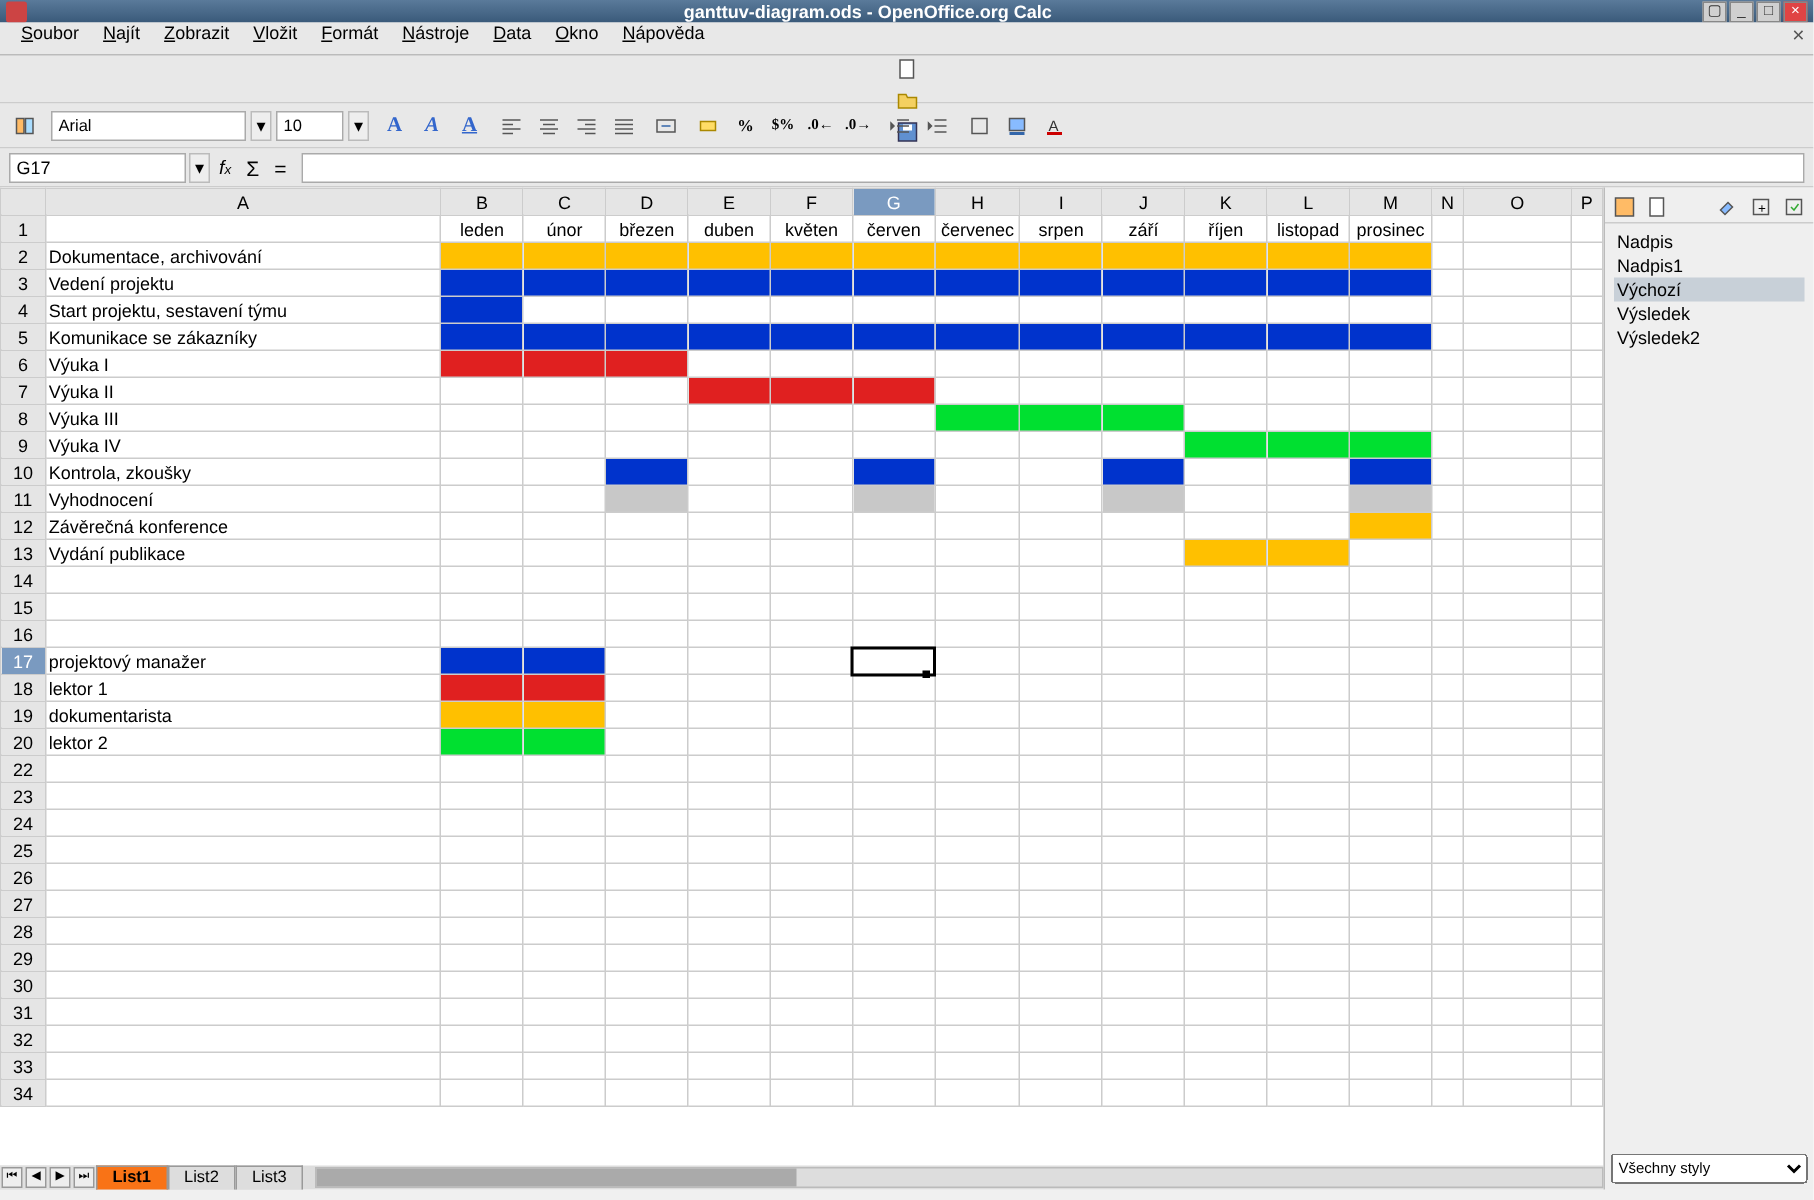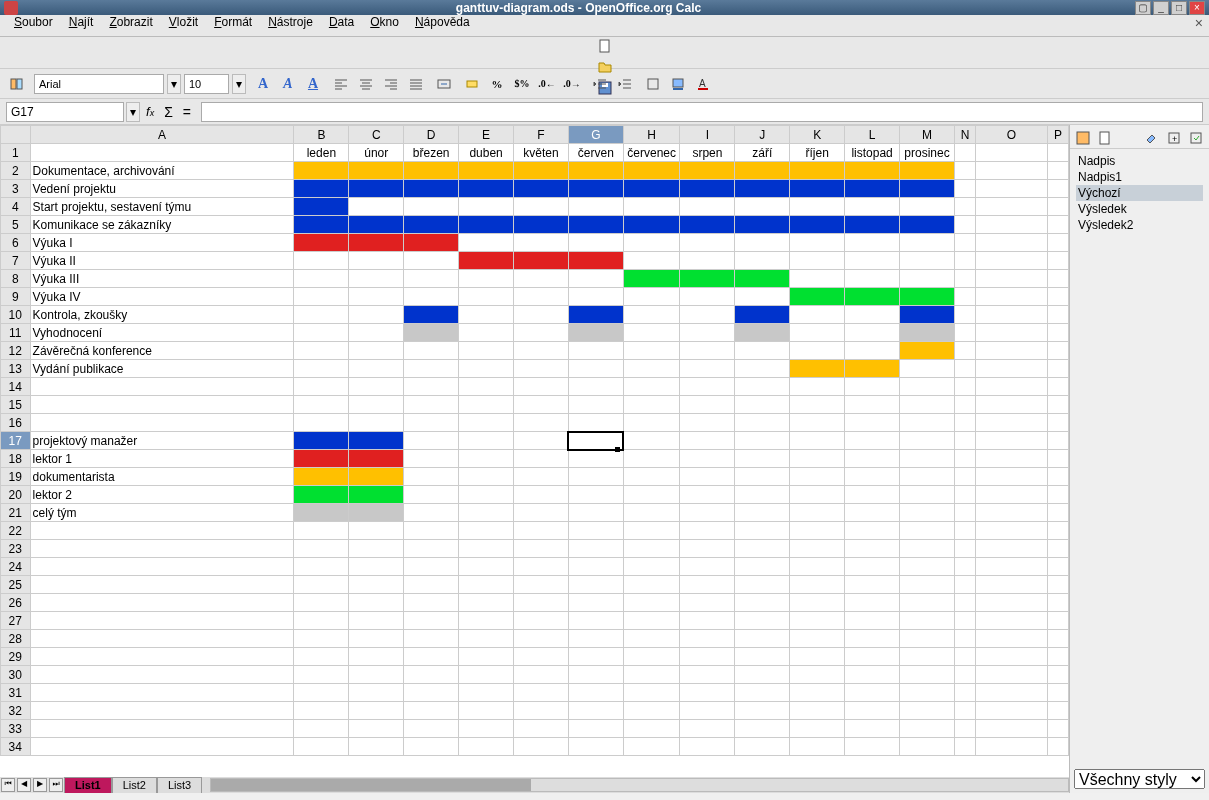--- a/index.html
+++ b/index.html
@@ -56,32 +56,32 @@
 td.bg-red { background: #e02020; }
 td.bg-green { background: #00e030; }
 td.bg-gray { background: #c8c8c8; }
 td.gantt-right-border { border-right: 2px solid #000; }
 td.sel-cell { outline: 2px solid #000; outline-offset: -1px; }
 td.sel-cell::after { content: ""; position: absolute; width: 5px; height: 5px; background: #000; margin-left: 44px; margin-top: 6px; }
 .hscroll-area { height: 16px; background: #ddd; display: flex; align-items: center; }
 .sheet-tabs { display: flex; align-items: center; background: #e0e0e0; height: 16px; }
 .sheet-nav-btn { width: 14px; height: 14px; border: 1px solid #999; background: #eee; font-size: 8px; text-align: center; cursor: pointer; margin: 0 1px; }
 .tab { padding: 0 10px; height: 16px; background: #ddd; border: 1px solid #999; border-bottom: none; font-size: 11px; cursor: pointer; line-height: 14px; }
-.tab.active { background: #be185d; font-weight: bold; }
+.tab.active { background: #f97316; font-weight: bold; }
 .hscrollbar { flex: 1; height: 14px; background: #ddd; border: 1px solid #bbb; margin-left: 8px; position: relative; }
 .hscrollbar .thumb { position: absolute; left: 0; width: 320px; height: 100%; background: #aaa; }
 
 .side-panel { width: 140px; background: #efefef; border-left: 1px solid #bbb; display: flex; flex-direction: column; }
 .side-panel .sp-icons { height: 24px; display: flex; gap: 4px; padding: 4px; border-bottom: 1px solid #ccc; }
 .side-panel .sp-icons .tb-btn { width: 18px; height: 18px; }
 .style-list { padding: 4px 6px; font-size: 12px; }
 .style-list .item { padding: 1px 2px; cursor: pointer; }
 .style-list .item.sel { background: #c8d0d8; }
 .side-bottom { margin-top: auto; padding: 4px; }
-.side-bottom select { width: 100%; height: 20px; font-size: 16px; }
+.side-bottom select { width: 100%; height: 20px; font-size: 10px; }
 </style>
 </head>
 <body>
 
 <div class="titlebar">
   <div class="icon-app"></div>
   <div class="title">ganttuv-diagram.ods - OpenOffice.org Calc</div>
   <div class="winbtn">▢</div>
   <div class="winbtn">_</div>
   <div class="winbtn">□</div>
@@ -757,39 +757,20 @@
               <td class=""></td>
               <td class=""></td>
               <td class=""></td>
               <td class=""></td>
             </tr>
             <tr>
               <th class="rowhdr">20</th>
               <td class="">lektor 2</td>
               <td class="bg-green"></td>
               <td class="bg-green"></td>
-              <td class=""></td>
-              <td class=""></td>
-              <td class=""></td>
-              <td class=""></td>
-              <td class=""></td>
-              <td class=""></td>
-              <td class=""></td>
-              <td class=""></td>
-              <td class=""></td>
-              <td class=""></td>
-              <td class=""></td>
-              <td class=""></td>
-              <td class=""></td>
-            </tr>
-            <tr>
-              <th class="rowhdr">21</th>
-              <td class="">celý tým</td>
-              <td class="bg-gray"></td>
-              <td class="bg-gray"></td>
               <td class=""></td>
               <td class=""></td>
               <td class=""></td>
               <td class=""></td>
               <td class=""></td>
               <td class=""></td>
               <td class=""></td>
               <td class=""></td>
               <td class=""></td>
               <td class=""></td>

